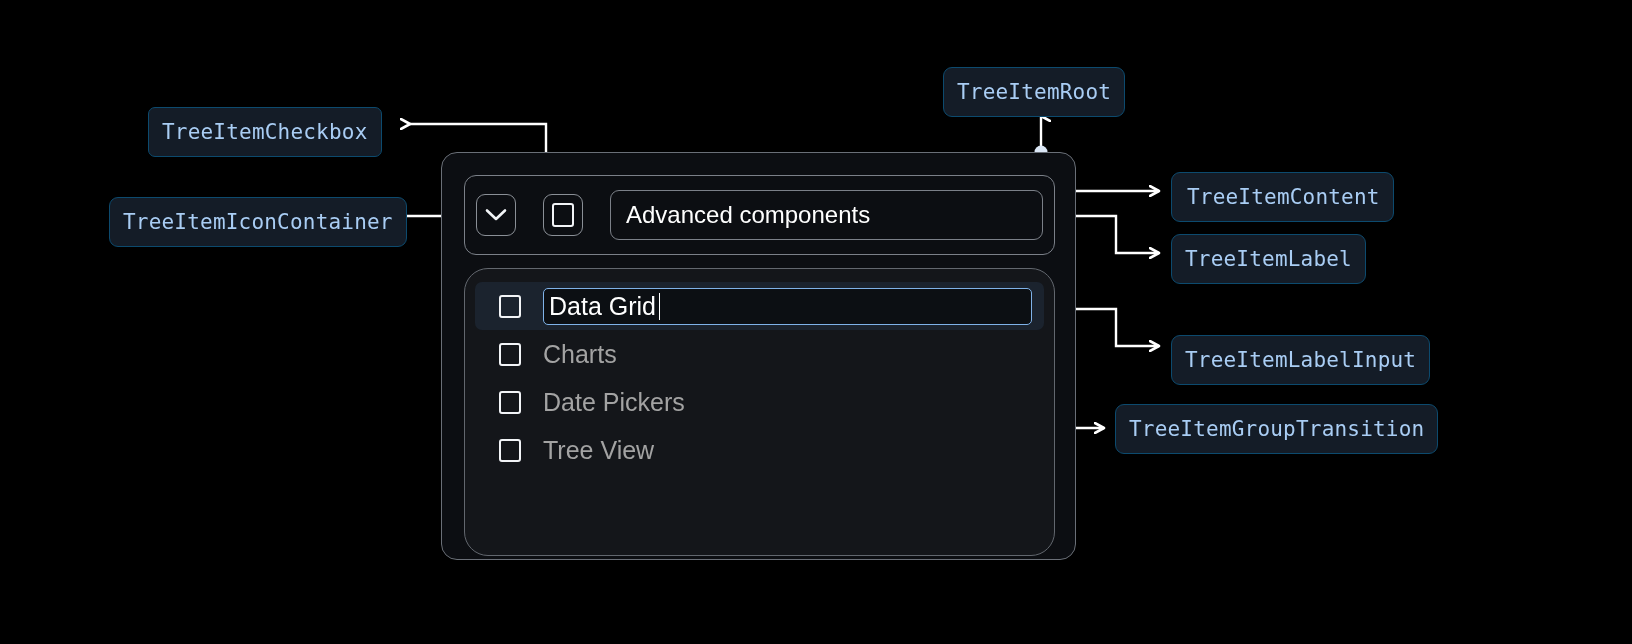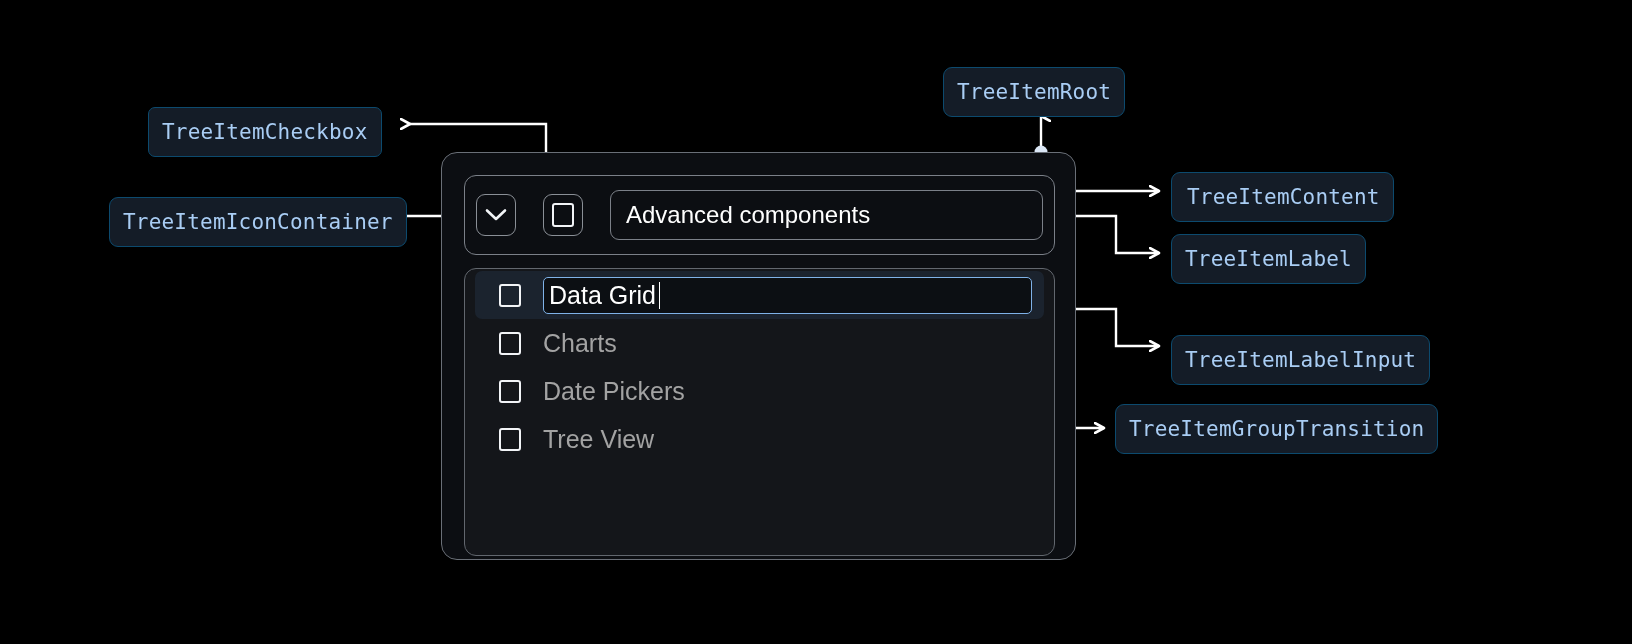--- a/index.html
+++ b/index.html
@@ -126,22 +126,22 @@
     background: transparent;
   }
 
   #tree-group {
     box-sizing: border-box;
     margin-top: 13px;
     width: 100%;
     height: 288px;
     background: #14161a;
     border: 1px solid #62676e;
-    border-radius: 12px;
-    padding: 2px 10px 10px 10px;
+    border-radius: 24px;
+    padding: 13px 10px 10px 10px;
     overflow: hidden;
   }
 
   .tree-item {
     box-sizing: border-box;
     display: flex;
     align-items: center;
     gap: 22px;
     height: 48px;
     padding: 0 12px 0 24px;

